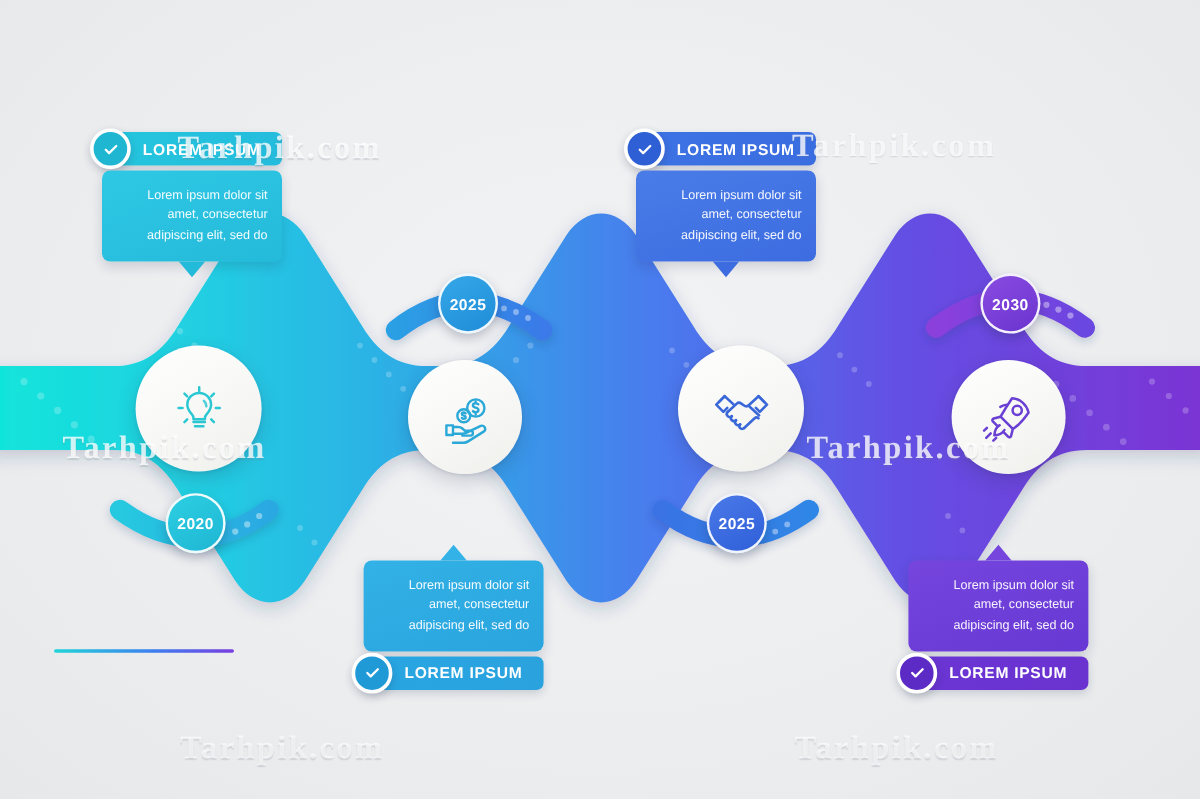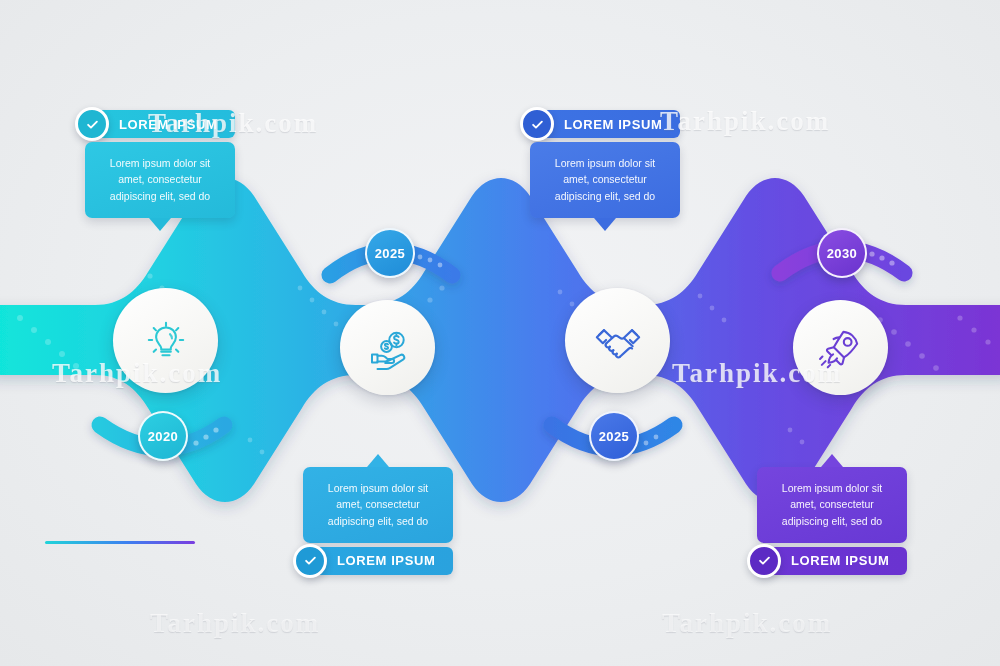--- a/index.html
+++ b/index.html
@@ -55,21 +55,21 @@
     padding-left:34px;box-sizing:border-box;
     color:#fff;font-weight:700;font-size:13px;letter-spacing:.6px;
     box-shadow:0 3px 7px rgba(30,40,70,0.17);
     position:relative;
   }
   .card .body{
     border-radius:7px;
     padding:13px 12px 14px 12px;
     box-sizing:border-box;
     color:rgba(255,255,255,0.94);
-    font-size:10.5px;line-height:1.55;text-align:center;
+    font-size:10.5px;line-height:1.55;text-align:right;
     box-shadow:0 4px 10px rgba(30,40,70,0.16);
     position:relative;
   }
   .card .tail{
     position:absolute;left:50%;margin-left:-11px;
     width:0;height:0;border-left:11px solid transparent;border-right:11px solid transparent;
   }
   .chk{
     position:absolute;left:-10px;top:50%;margin-top:-17px;
     width:34px;height:34px;border-radius:50%;

